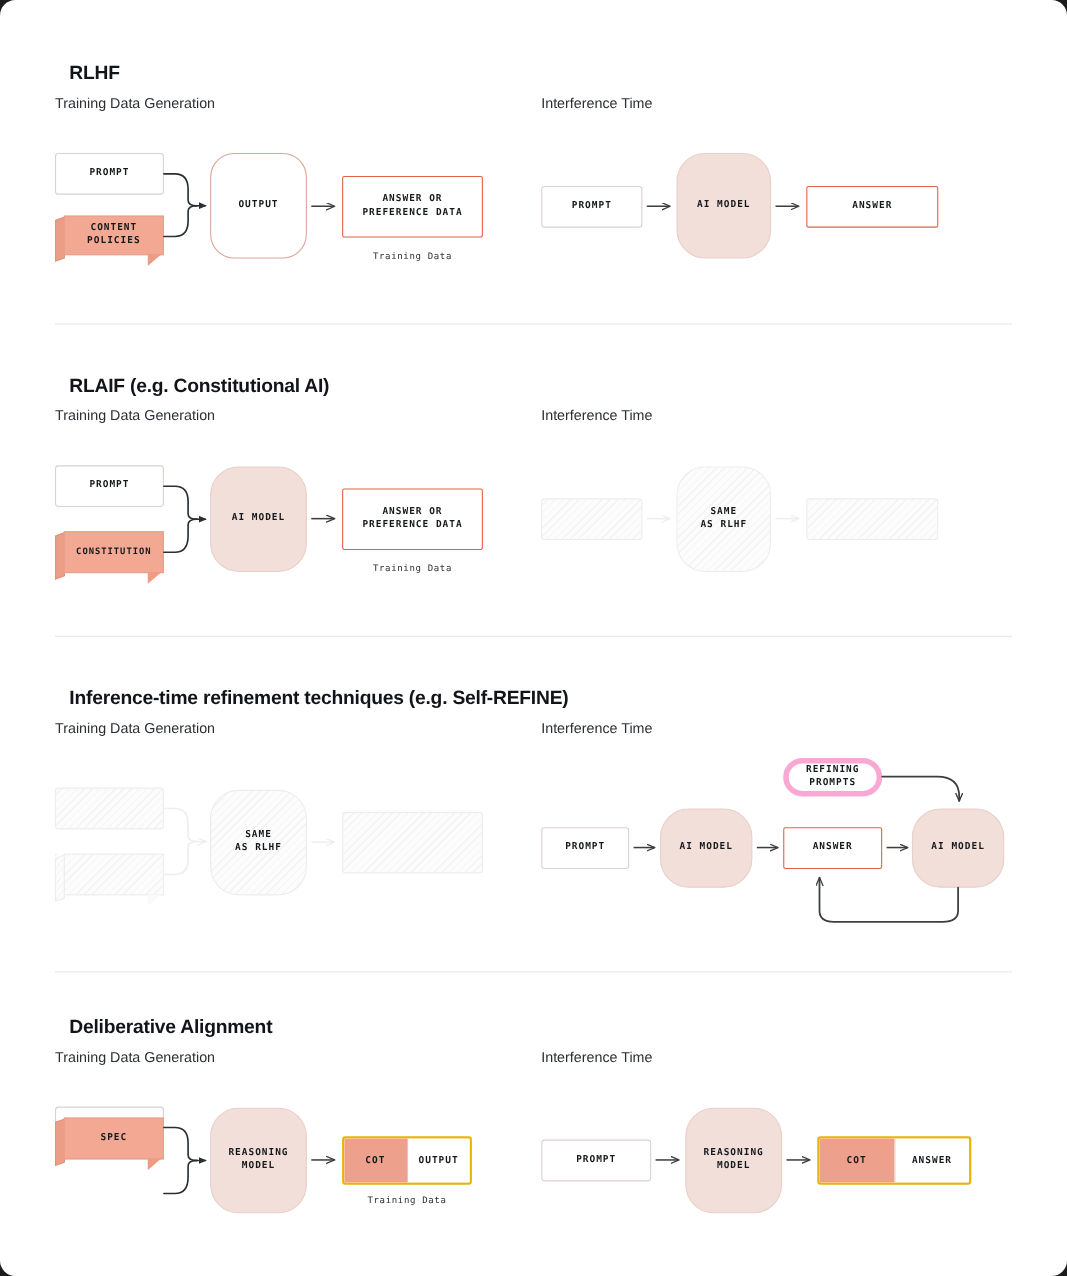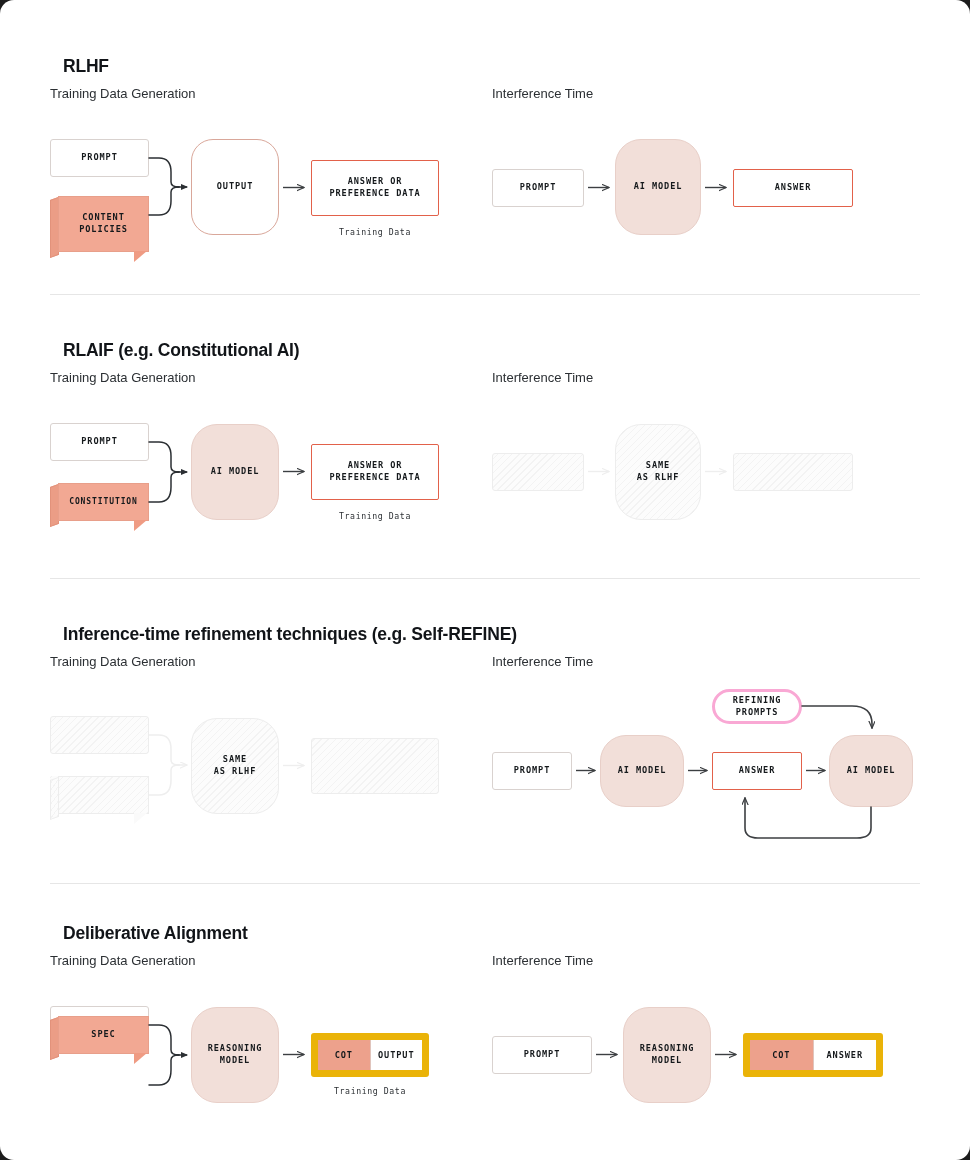--- a/index.html
+++ b/index.html
@@ -63,21 +63,21 @@
     border: 1px solid #e8cfc8;
     border-radius: 26px;
   }
   .rr-human {
     background: #ffffff;
     border: 1px solid #d9a79a;
     border-radius: 22px;
   }
   .pill {
     background: #ffffff;
-    border: 3px solid #f9a8d4;
+    border: 5px solid #f9a8d4;
     border-radius: 999px;
   }
 
   
   .flag { position: absolute; }
   .flag .flag-body {
     position: absolute; left: 8px; top: 0; right: 0; bottom: 0;
     background: #f2a893;
     border: 1px solid #e89f8a;
   }
@@ -98,21 +98,21 @@
     position: absolute; inset: 0 0 0 8px;
     display: flex; align-items: center; justify-content: center;
     font-family: "DejaVu Sans Mono", "Liberation Mono", monospace;
     font-size: 8.6px; letter-spacing: 0.9px; line-height: 1.35;
     color: #15191c; font-weight: 700; white-space: pre-line; text-align: center;
   }
 
   
   .split {
     position: absolute; display: flex;
-    border: 7px solid #eab308; border-radius: 3px; overflow: hidden;
+    border: 2px solid #eab308; border-radius: 3px; overflow: hidden;
   }
   .split .half {
     flex: 1; display: flex; align-items: center; justify-content: center;
     font-family: "DejaVu Sans Mono", "Liberation Mono", monospace;
     font-size: 8.6px; letter-spacing: 0.9px; color: #15191c; font-weight: 700;
   }
   .split .half.cot { background: #eda18c; }
   .split .half.out { background: #ffffff; border-left: 1px solid #e0c4bc; }
 
   .caption {
@@ -164,21 +164,21 @@
   </svg>
 
   <div class="section">
 
     <div class="sec-title" style="top:56px">RLHF</div>
     <div class="col-label" style="left:50px; top:86px">Training Data Generation</div>
     <div class="col-label" style="left:492px; top:86px">Interference Time</div>
 
     <div class="node box-plain" style="left:50px; top:139px; width:99px; height:38px">PROMPT</div>
 
-    <div class="flag" style="left:50px; top:196px; width:99px; height:56px">
+    <div class="flag" style="left:50px; top:196px; width:99px; height:36px">
       <div class="flag-spine"></div>
       <div class="flag-body"></div>
       <div class="flag-tail"></div>
       <div class="flag-label">CONTENT
 POLICIES</div>
     </div>
 
     <svg style="left:149px; top:139px; width:40px; height:96px">
       <path d="M0,19 H10 Q22,19 22,33 V43 Q22,48 30,48" fill="none" stroke="#2b2f33" stroke-width="1.5" stroke-linecap="round"></path>
       <path d="M0,76 H10 Q22,76 22,62 V53 Q22,48 30,48" fill="none" stroke="#2b2f33" stroke-width="1.5" stroke-linecap="round"></path>

